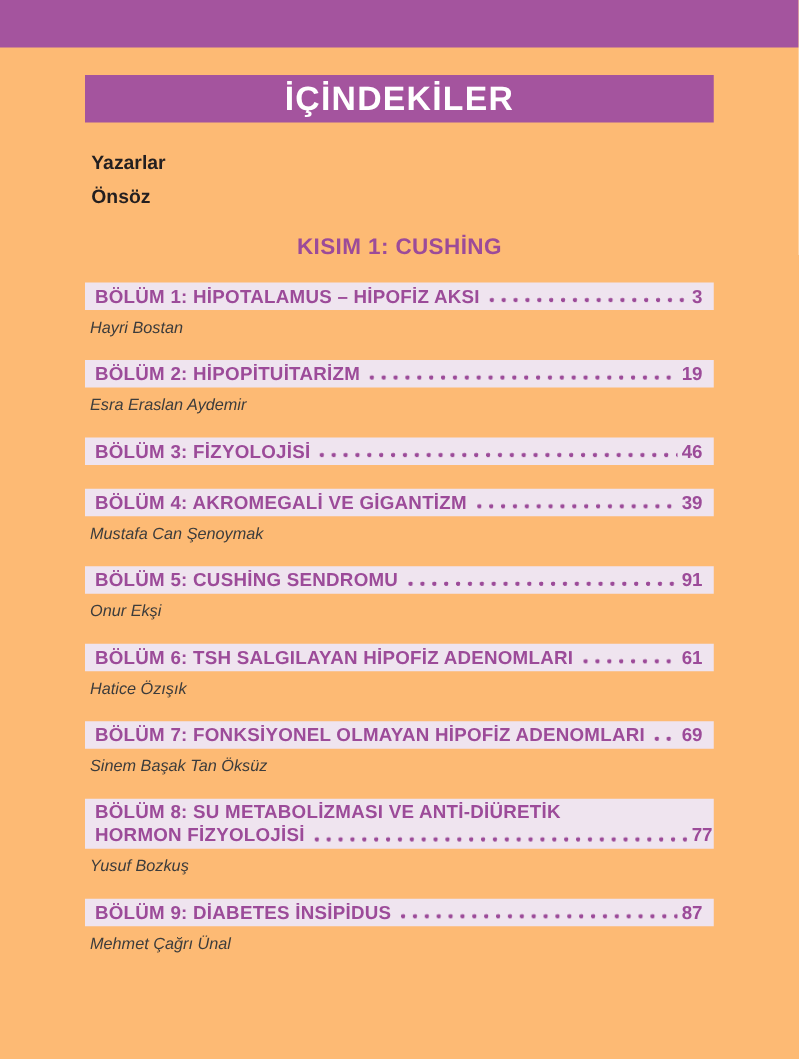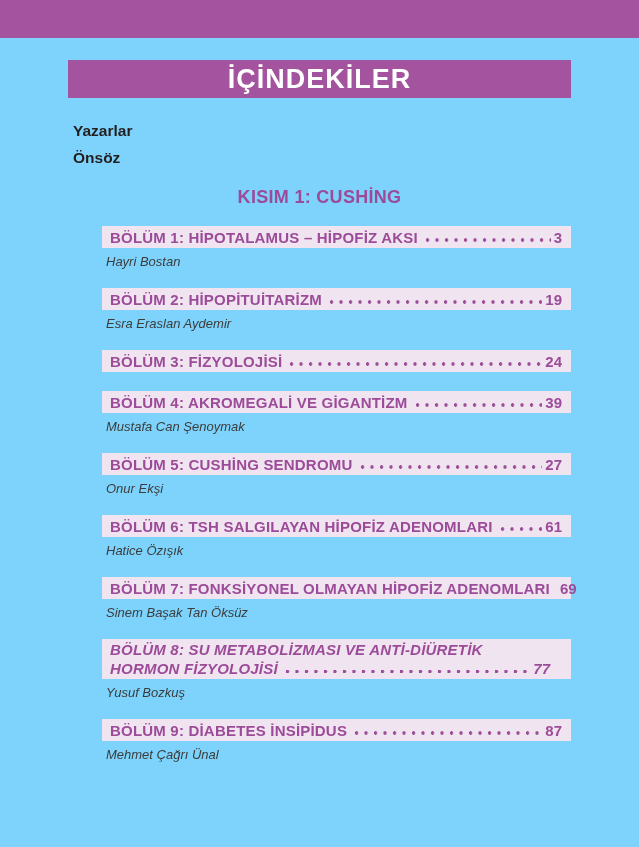--- a/index.html
+++ b/index.html
@@ -6,21 +6,21 @@
   html, body { width: 639px; height: 847px; }
   body {
     font-family: "Liberation Sans", sans-serif;
     background: #ffffff;
     -webkit-font-smoothing: antialiased;
   }
   .page {
     position: relative;
     width: 639px;
     height: 847px;
-    background: #7dd3fc;
+    background: #fdba74;
     overflow: hidden;
   }
   .top-strip {
     width: 100%;
     height: 38px;
     background: var(--accent, #a4549e);
   }
   .title-box {
     margin: 22px 68px 0 68px;
     height: 38px;
@@ -42,21 +42,21 @@
   }
   .section-heading {
     margin-top: 15px;
     text-align: center;
     font-size: 18px;
     font-weight: bold;
     color: var(--entry-text, #9c4b99);
     line-height: 23px;
     letter-spacing: 0.3px;
   }
-  .entries { margin-top: 17px; margin-left: 34px; }
+  .entries { margin-top: 17px; }
   .entry { margin-bottom: 19px; }
   .entry-bar {
     background: var(--entry-bg, #efe4ef);
     display: flex;
     align-items: center;
     height: 22px;
     padding: 0 9px 0 8px;
   }
   .entry-title {
     font-size: 15px;
@@ -81,22 +81,21 @@
   .entry-author {
     margin: 6px 0 0 4px;
     font-size: 13px;
     font-style: italic;
     color: #3c3c3c;
     line-height: 15px;
   }
   .entry-bar.two-line {
     display: block;
     height: auto;
-    padding: 1px 21px 1px 8px;
-    font-style: italic;
+    padding: 1px 1px 1px 8px;
   }
   .bar-row { display: flex; align-items: center; height: 19px; }
   .bar-row .leader {
     height: 19px;
     background-image: radial-gradient(circle at 2.5px 12.5px, var(--entry-text, #9c4b99) 1.55px, rgba(0,0,0,0) 1.95px);
     background-size: 9.5px 19px;
   }
 </style>
 </head>
 <body>
@@ -133,38 +132,38 @@
           <span class="leader"></span>
           <span class="entry-page">19</span>
         </div>
         <div class="entry-author">Esra Eraslan Aydemir</div>
       </div>
 
       <div class="entry">
         <div class="entry-bar">
           <span class="entry-title">BÖLÜM 3: FİZYOLOJİSİ</span>
           <span class="leader"></span>
-          <span class="entry-page">24</span>
+          <span class="entry-page">46</span>
         </div>
       </div>
 
       <div class="entry">
         <div class="entry-bar">
           <span class="entry-title">BÖLÜM 4: AKROMEGALİ VE GİGANTİZM</span>
           <span class="leader"></span>
           <span class="entry-page">39</span>
         </div>
         <div class="entry-author">Mustafa Can Şenoymak</div>
       </div>
 
       <div class="entry">
         <div class="entry-bar">
           <span class="entry-title">BÖLÜM 5: CUSHİNG SENDROMU</span>
           <span class="leader"></span>
-          <span class="entry-page">27</span>
+          <span class="entry-page">91</span>
         </div>
         <div class="entry-author">Onur Ekşi</div>
       </div>
 
       <div class="entry">
         <div class="entry-bar">
           <span class="entry-title">BÖLÜM 6: TSH SALGILAYAN HİPOFİZ ADENOMLARI</span>
           <span class="leader"></span>
           <span class="entry-page">61</span>
         </div>

